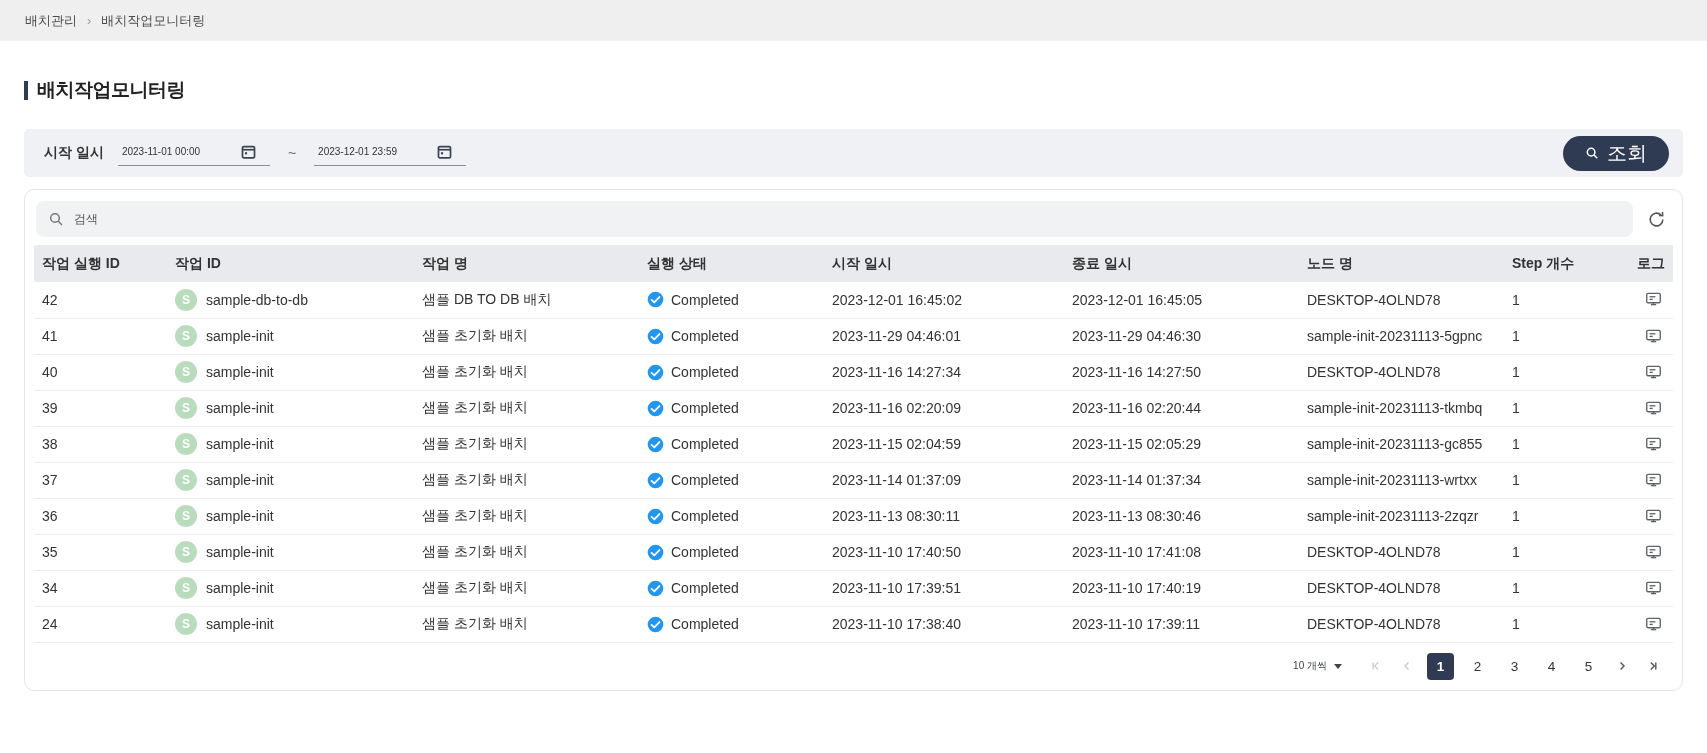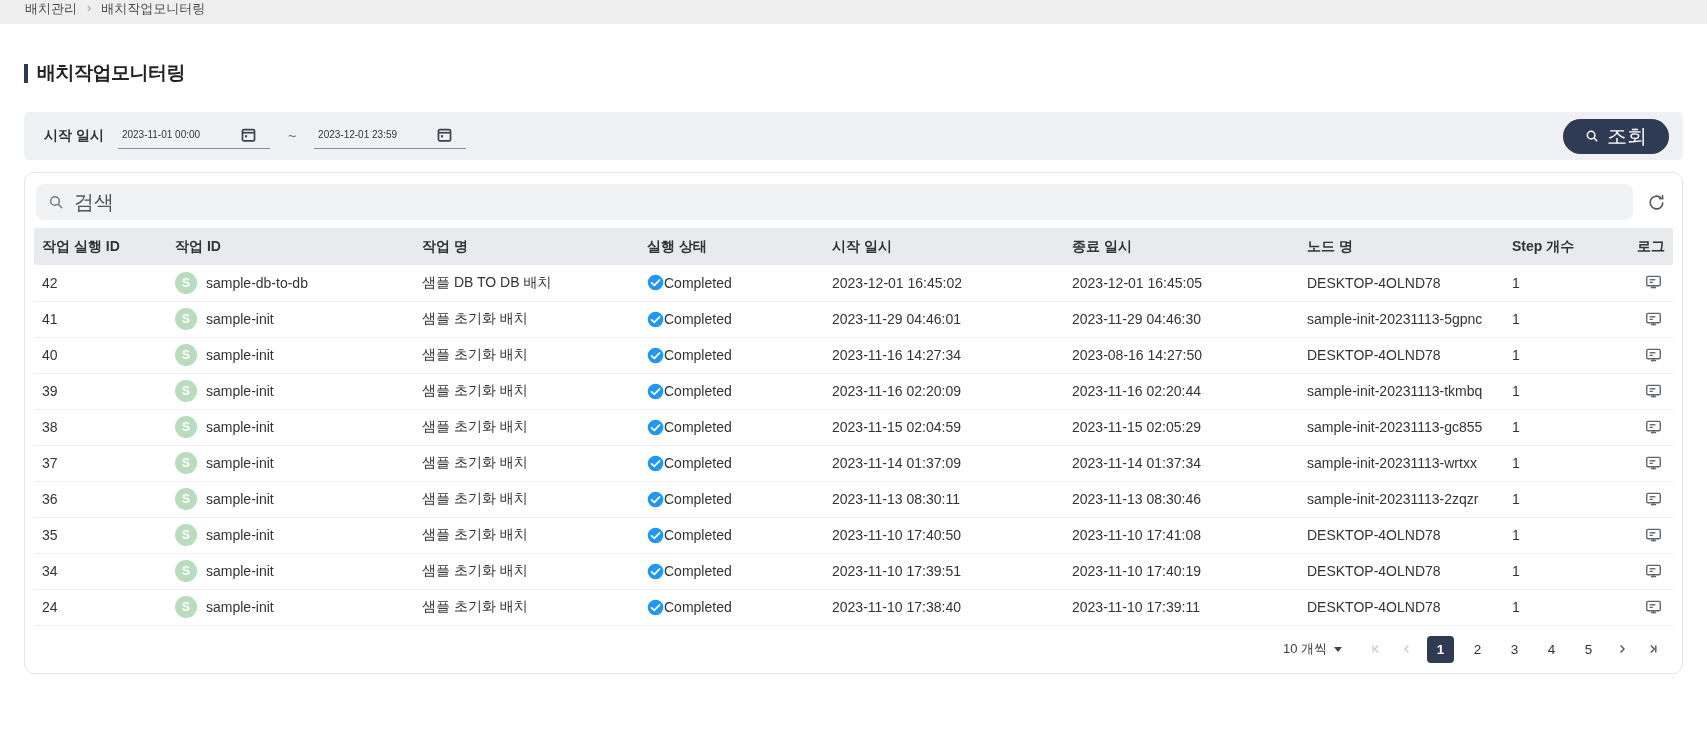--- a/index.html
+++ b/index.html
@@ -1,20 +1,20 @@
 <!DOCTYPE html>
 <html><head>
 <meta charset="utf-8">
 <style>
   * { margin:0; padding:0; box-sizing:border-box; }
   html,body { width:1707px; height:753px; overflow:hidden; background:#fff;
     font-family:"Liberation Sans","DejaVu Sans",sans-serif; }
 
   
-  .breadcrumb-bar { height:24px; background:#efefef; display:flex; align-items:flex-start; padding:0 25px; }
+  .breadcrumb-bar { height:41px; background:#efefef; display:flex; align-items:center; padding:0 25px; }
   .crumb { font-size:13px; color:#4a4a4a; }
   .crumb-sep { font-size:13px; color:#999; margin:0 10px; }
 
   
   .title-row { display:flex; align-items:center; margin:36px 24px 0 24px; }
   .title-marker { width:4px; height:19px; background:#2e3b52; margin-right:9px; }
   .page-title { font-size:19px; font-weight:bold; color:#222; letter-spacing:-0.5px; }
 
   
   .filter-bar { margin:26px 24px 0 24px; height:48px; background:#eff1f4; border-radius:5px;
@@ -32,47 +32,47 @@
 
   
   .card { margin:12px 24px 0 24px; border:1px solid #e3e5e8; border-radius:10px; background:#fff;
     padding:9px 9px 0 9px; }
 
   
   .search-row { display:flex; align-items:center; padding:2px 2px 8px 2px; }
   .search-input-wrap { flex:1; display:flex; align-items:center; background:#f0f2f4; border-radius:8px;
     height:36px; padding:0 12px; }
   .search-input-wrap svg { width:16px; height:16px; color:#777; margin-right:10px; flex:0 0 auto; }
-  .search-input-wrap input { border:none; background:transparent; outline:none; font-size:20px; color:#444;
+  .search-input-wrap input { border:none; background:transparent; outline:none; font-size:12px; color:#444;
     width:100%; font-family:inherit; }
   .search-input-wrap input::placeholder { color:#555; opacity:1; }
   .refresh-btn { width:30px; height:30px; border:none; background:transparent; color:#555; cursor:pointer;
     margin-left:8px; display:flex; align-items:center; justify-content:center; }
   .refresh-btn svg { width:19px; height:19px; }
 
   
   table { width:100%; border-collapse:collapse; table-layout:fixed; }
   thead th { background:#e8eaed; height:37px; font-size:14px; font-weight:bold; color:#333;
     text-align:left; padding:0 8px; }
   thead th:first-child { border-radius:2px 0 0 2px; }
   thead th:last-child  { border-radius:0 2px 2px 0; }
   tbody td { height:36px; font-size:14px; color:#333; padding:0 8px; border-bottom:1px solid #eceeef;
     white-space:nowrap; overflow:hidden; }
   .col-log, th.col-log { text-align:right; }
   .job-id-cell { display:flex; align-items:center; }
   .badge-s { width:22px; height:22px; border-radius:50%; background:#b9dcbc; color:#fff; font-size:12px;
     font-weight:bold; display:inline-flex; align-items:center; justify-content:center; margin-right:9px; flex:0 0 auto; }
-  .status-cell { display:flex; align-items:center; }
+  .status-cell { display:flex; align-items:center; gap:7px; }
   .check-icon { width:17px; height:17px; flex:0 0 auto; }
   .log-btn { border:none; background:transparent; color:#5f6368; cursor:pointer; padding:2px; }
   .log-btn svg { width:19px; height:18px; display:block; }
 
   
   .pagination { display:flex; align-items:center; justify-content:flex-end; height:47px; padding-right:8px; gap:4px; }
-  .page-size { display:flex; align-items:center; gap:7px; font-size:13px; color:#3c4043; cursor:pointer; margin-right:18px; }
+  .page-size { display:flex; align-items:center; gap:7px; font-size:10px; color:#3c4043; cursor:pointer; margin-right:18px; }
   .caret-down { width:0; height:0; border-left:4.5px solid transparent; border-right:4.5px solid transparent;
     border-top:5px solid #444; }
   .pg-nav { width:26px; height:26px; display:flex; align-items:center; justify-content:center;
     background:transparent; border:none; cursor:pointer; }
   .pg-nav svg { width:14px; height:14px; }
   .pg-nav.disabled { color:#c9cdd2; }
   .pg-nav.enabled { color:#555; }
   .page-num { width:27px; height:27px; display:flex; align-items:center; justify-content:center;
     font-size:13.5px; color:#333; background:transparent; border:none; border-radius:4px; cursor:pointer;
     margin:0 3px; font-family:inherit; }
@@ -248,21 +248,21 @@
           <td>
             <div class="status-cell">
               <svg class="check-icon" viewBox="0 0 24 24">
                 <circle cx="12" cy="12" r="11" fill="#2196f3"></circle>
                 <polyline points="6.5 12.5 10.3 16 17.5 8.5" fill="none" stroke="#fff" stroke-width="2.6" stroke-linecap="round" stroke-linejoin="round"></polyline>
               </svg>
               <span>Completed</span>
             </div>
           </td>
           <td>2023-11-16 14:27:34</td>
-          <td>2023-08-16 14:27:50</td>
+          <td>2023-11-16 14:27:50</td>
           <td>DESKTOP-4OLND78</td>
           <td>1</td>
           <td class="col-log">
             <button class="log-btn">
               <svg viewBox="0 0 24 24" fill="none" stroke="currentColor" stroke-width="1.8">
                 <rect x="3" y="4.5" width="18" height="12.5" rx="1.8"></rect>
                 <line x1="6.8" y1="9" x2="14.5" y2="9"></line>
                 <line x1="6.8" y1="12.5" x2="11" y2="12.5"></line>
                 <line x1="12" y1="17" x2="12" y2="19"></line>
                 <line x1="8.5" y1="19.5" x2="15.5" y2="19.5"></line>

